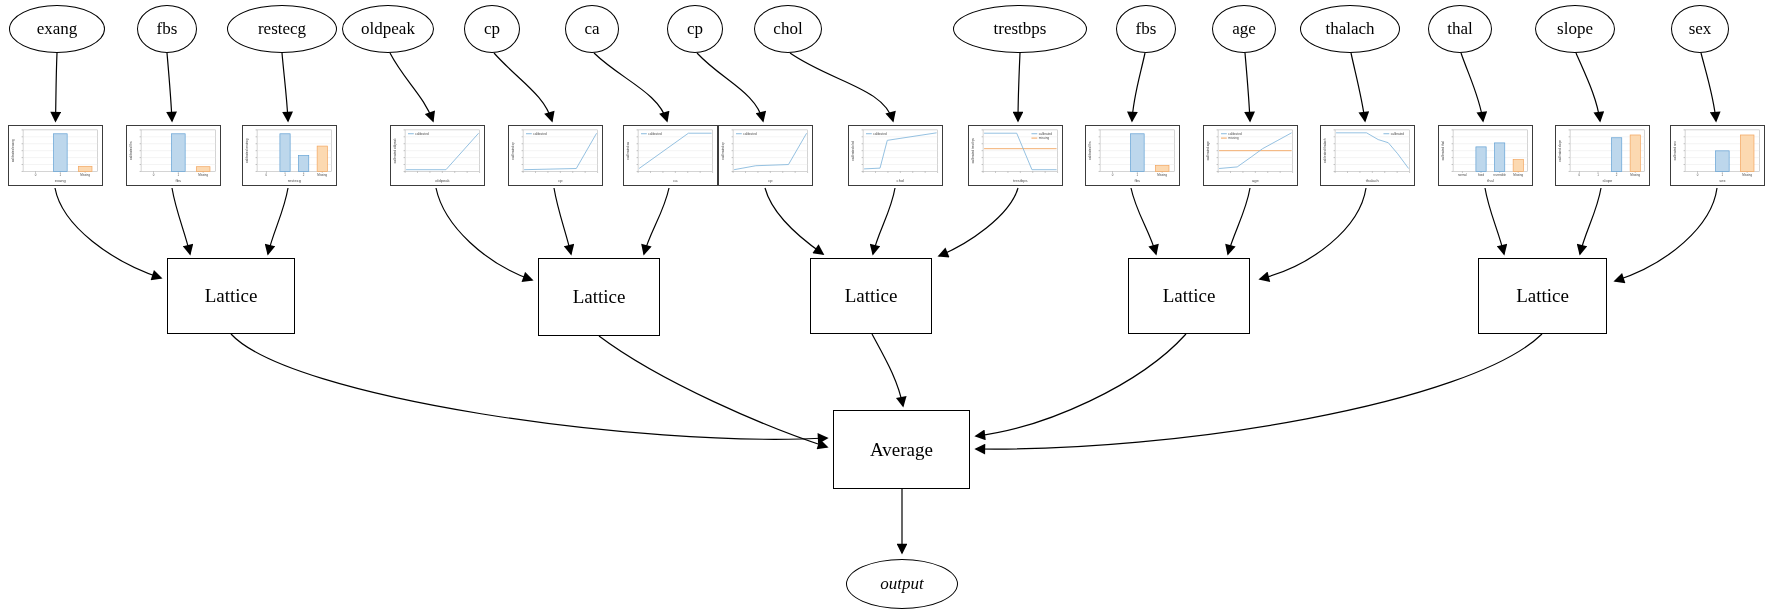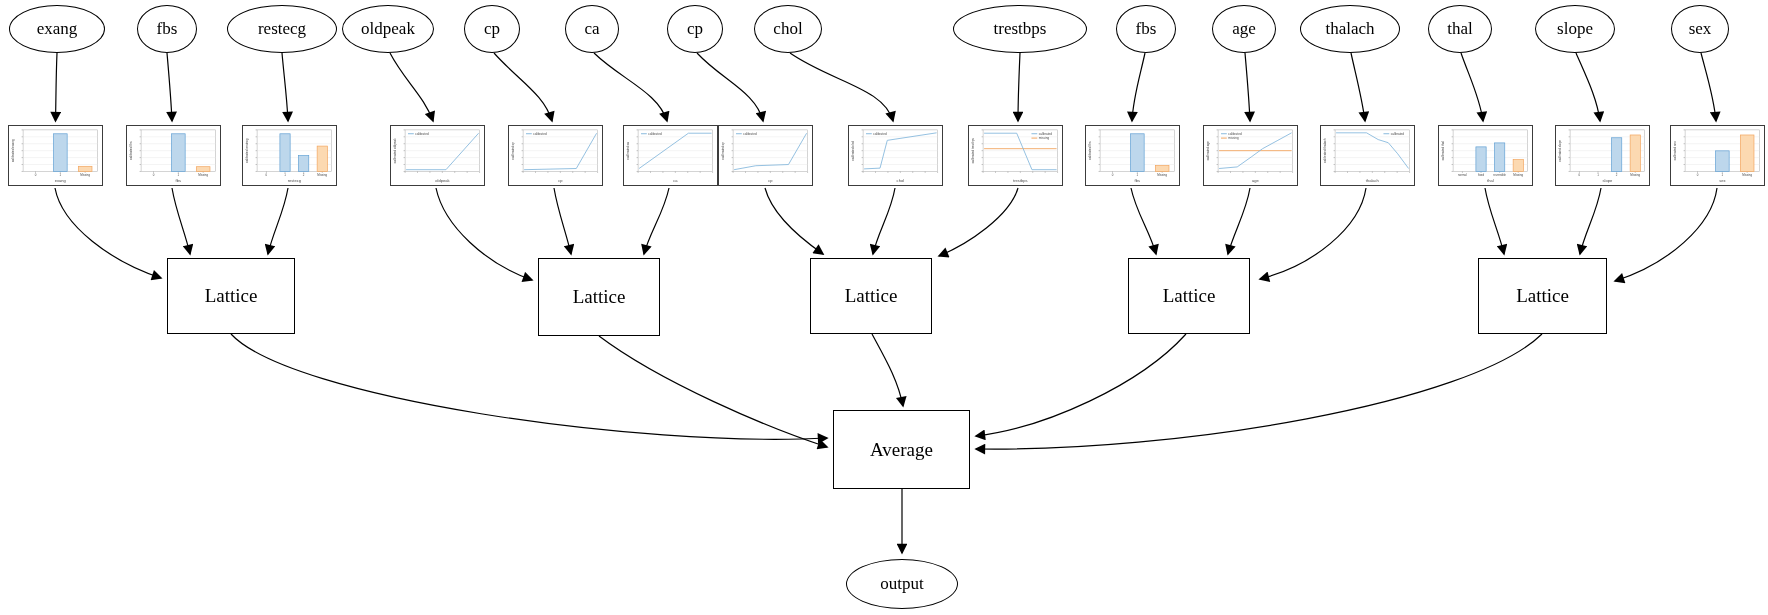--- a/index.html
+++ b/index.html
@@ -5,21 +5,21 @@
   html,body{margin:0;padding:0;background:#fff;}
   #canvas{position:relative;width:1768px;height:615px;background:#fff;
           font-family:"Liberation Serif",serif;overflow:hidden;}
   #edges{position:absolute;left:0;top:0;width:1768px;height:615px;z-index:0;}
   .node{position:absolute;z-index:1;background:#fff;display:flex;align-items:center;
         justify-content:center;box-sizing:border-box;}
   .ellipse{top:5px;height:48px;border:1px solid #000;border-radius:50%;font-size:17px;color:#000;}
   .chart{top:125px;width:95px;height:61px;border:1.5px solid #3c3c3c;background:#fff;}
   .chart svg{display:block;width:100%;height:100%;}
   .box{border:1px solid #000;font-size:19px;color:#000;align-items:center;}
-  .out{border:1px solid #000;border-radius:50%;font-size:17px;color:#000;}
+  .out{border:1px solid #000;border-radius:50%;font-size:17px;color:#000;font-style:italic;}
 </style>
 </head>
 <body>
 
 <div id="canvas">
 
   <svg id="edges">
     <defs>
       <marker id="ah" viewBox="0 0 10 10" refX="8.5" refY="5" markerWidth="11" markerHeight="9" orient="auto">
         <path d="M0,0 L10,5 L0,10 z" fill="#000"></path>

